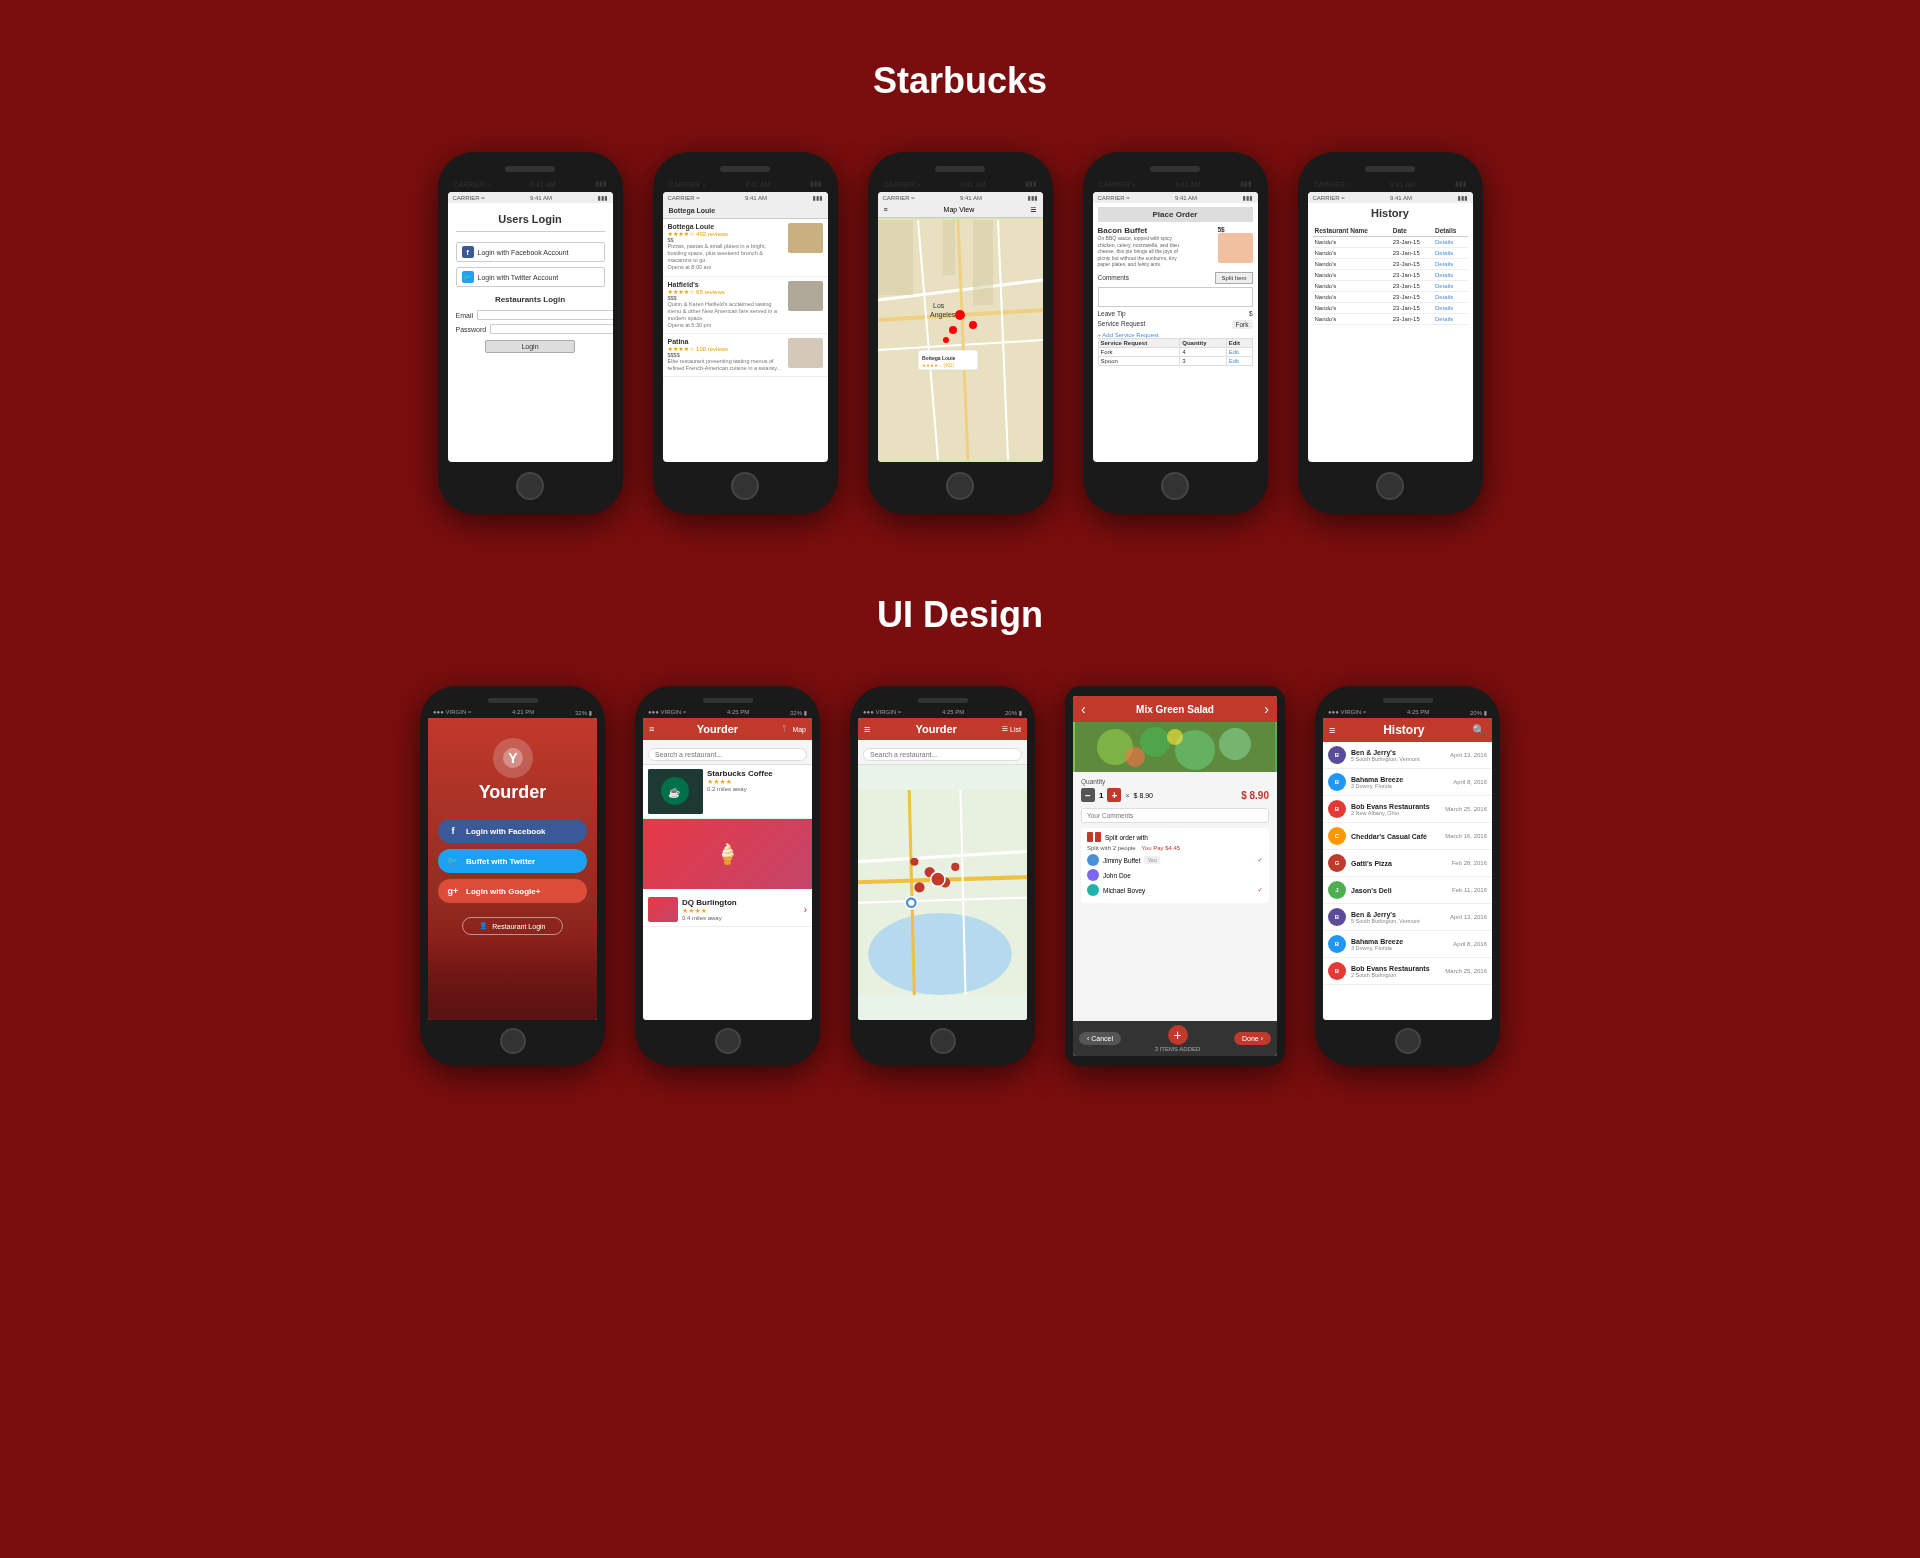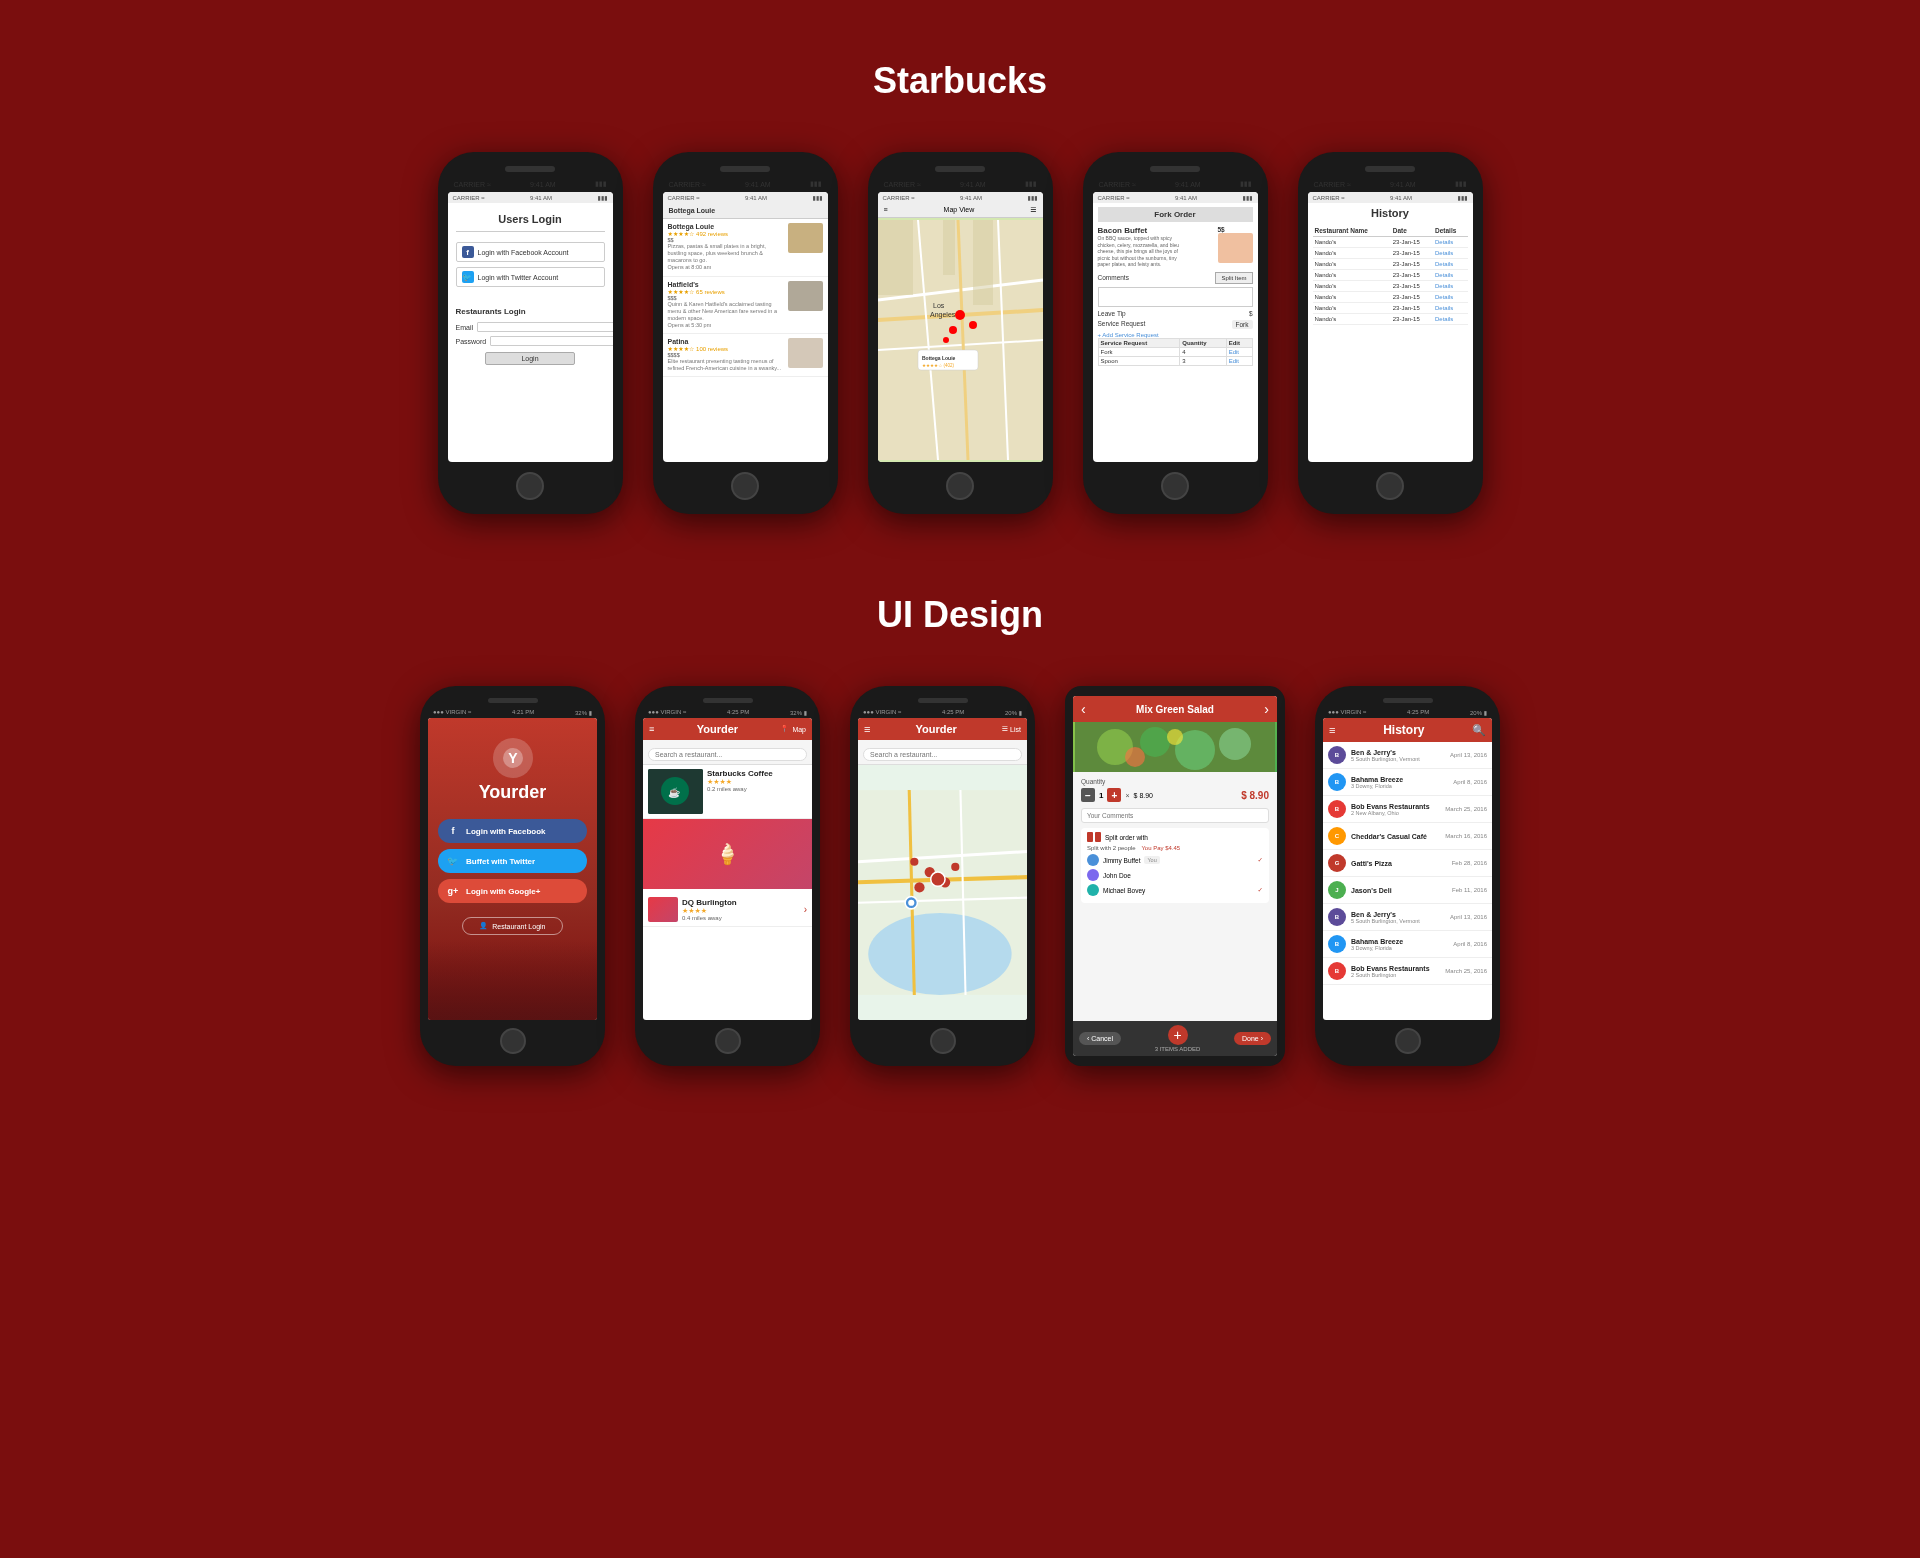--- a/index.html
+++ b/index.html
@@ -117,23 +117,24 @@
       align-items: center;
       justify-content: center;
       color: white;
       font-size: 8px;
       font-weight: bold;
     }
     .wf-login .twitter-icon {
       background: #1da1f2;
     }
     .wf-login .divider {
+      text-align: center;
       font-size: 8px;
       font-weight: bold;
-      margin: 20px 0 6px;
+      margin: 8px 0 6px;
     }
     .wf-login .form-row {
       display: flex;
       align-items: center;
       gap: 4px;
       margin-bottom: 4px;
       font-size: 7px;
     }
     .wf-login .form-row label {
       width: 38px;
@@ -840,21 +841,21 @@
       <span>9:41 AM</span>
       <span>▮▮▮</span>
     </div>
     <div class="screen">
       <div class="wf-status">
         <span>CARRIER ≈</span>
         <span>9:41 AM</span>
         <span>▮▮▮</span>
       </div>
       <div class="wf-order">
-        <div class="order-header">Fork Order</div>
+        <div class="order-header">Place Order</div>
         <div class="item-row">
           <div>
             <div class="item-name">Bacon Buffet</div>
             <div class="item-desc" style="max-width:90px;font-size:5px;color:#666;line-height:1.3">On BBQ sauce, topped with spicy chicken, celery, mozzarella, and bleu cheese, this pie brings all the joys of picnic but without the sunburns, tiny paper plates, and feisty ants.</div>
           </div>
           <div>
             <div class="item-price">5$</div>
             <div class="item-img-sm"></div>
           </div>
         </div>

